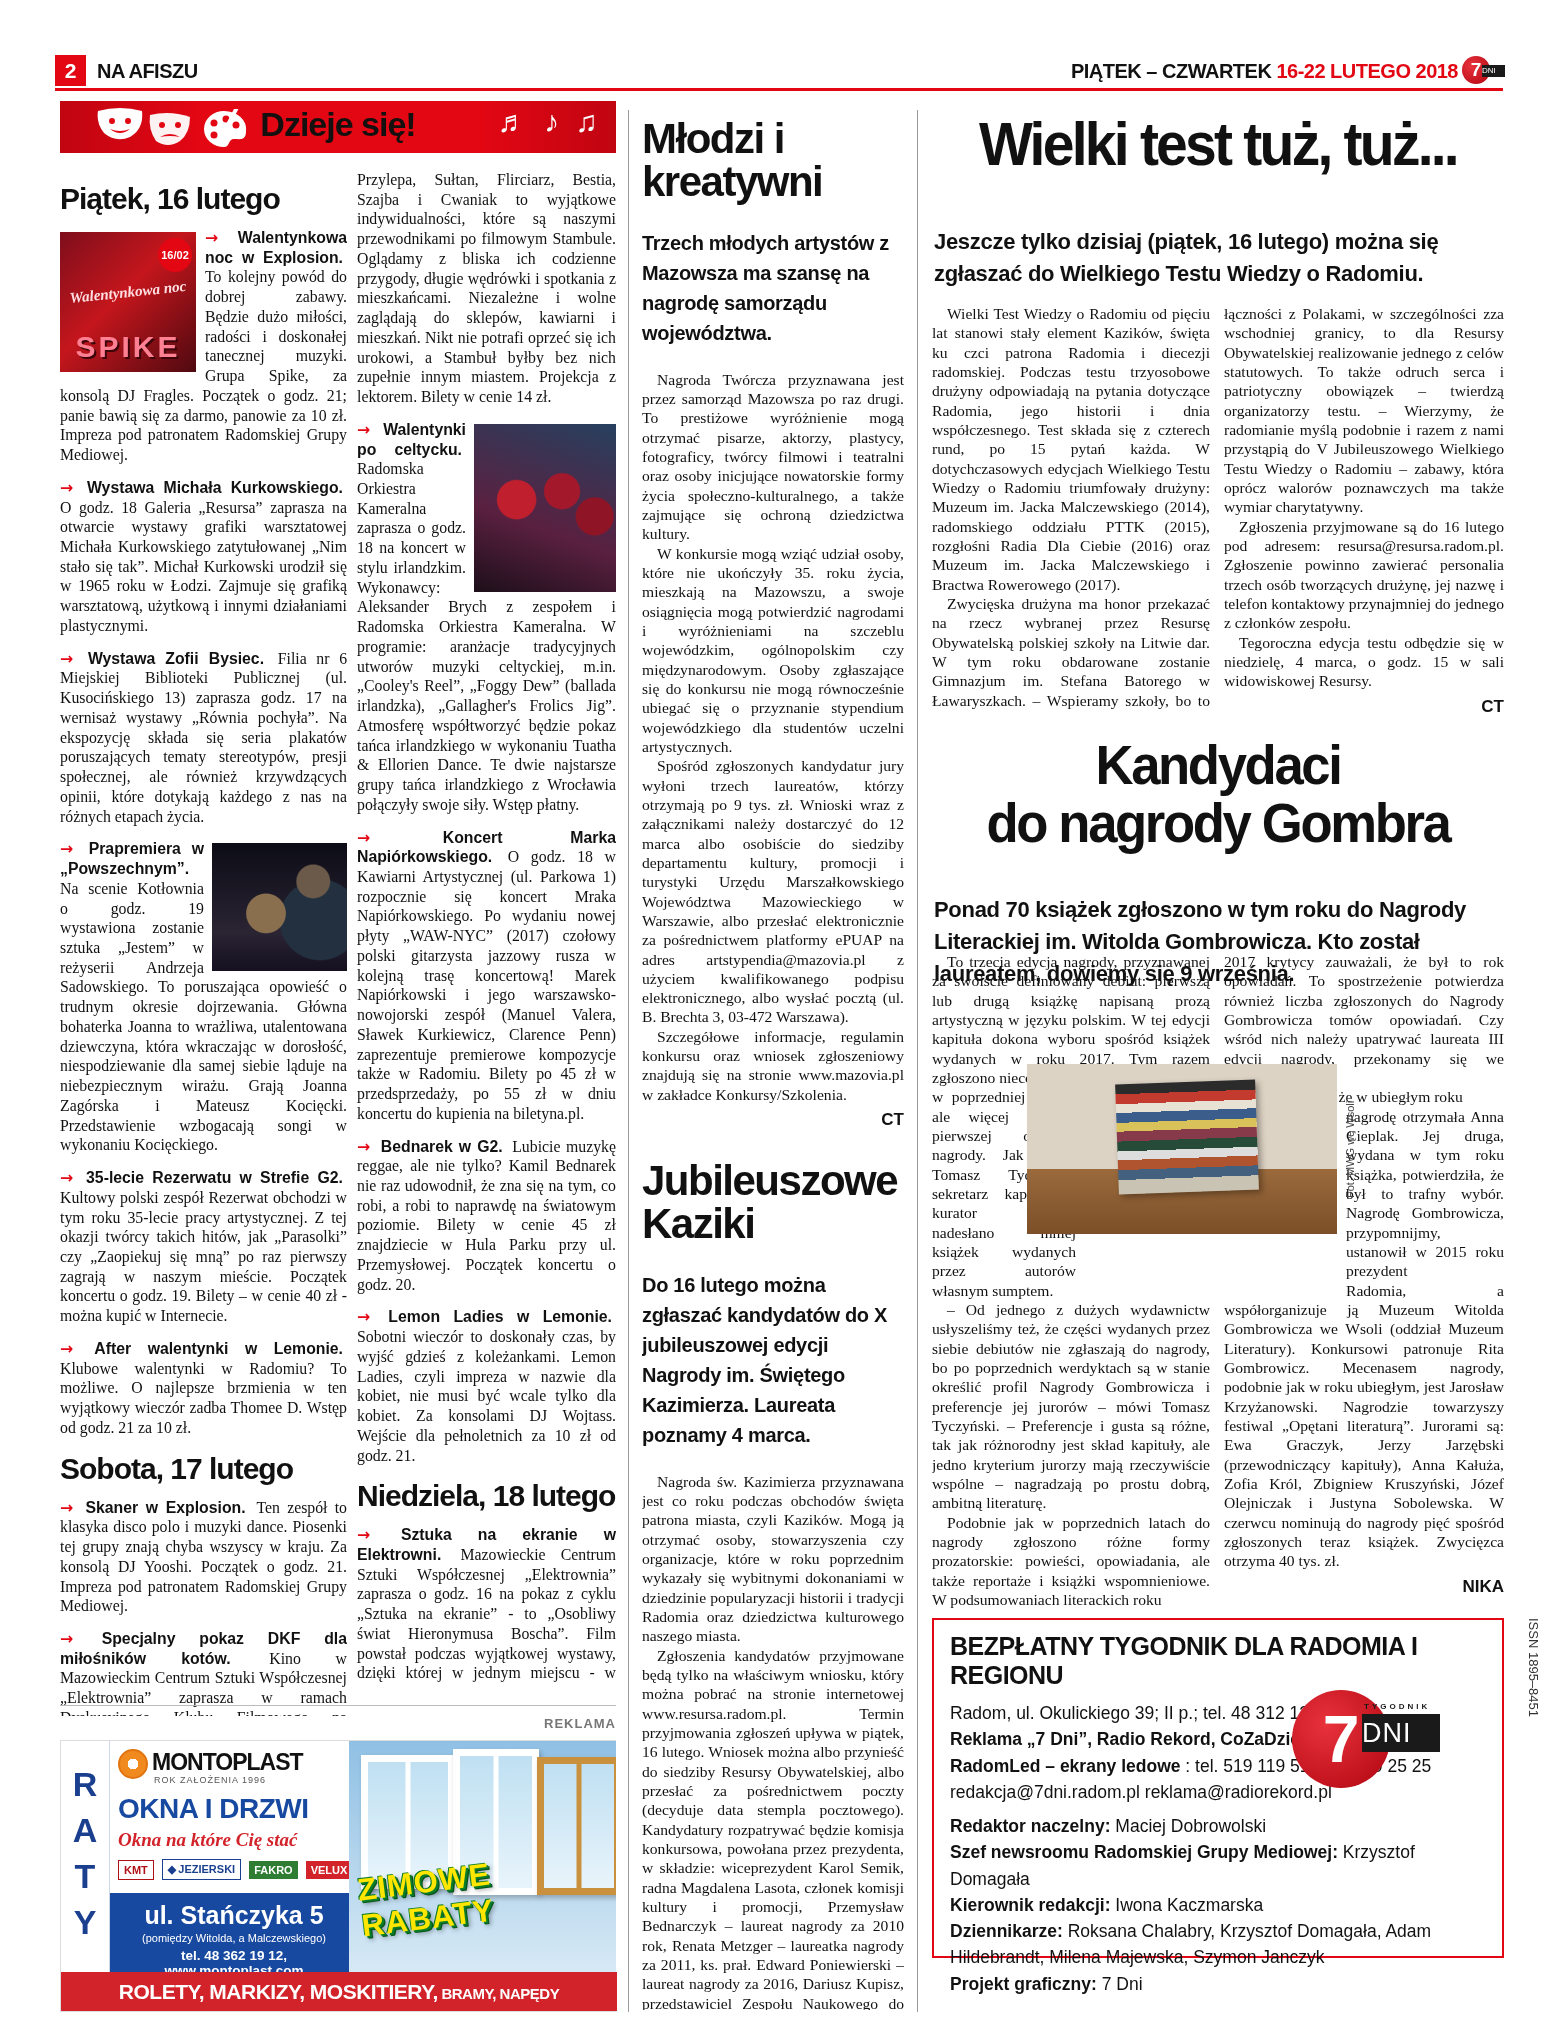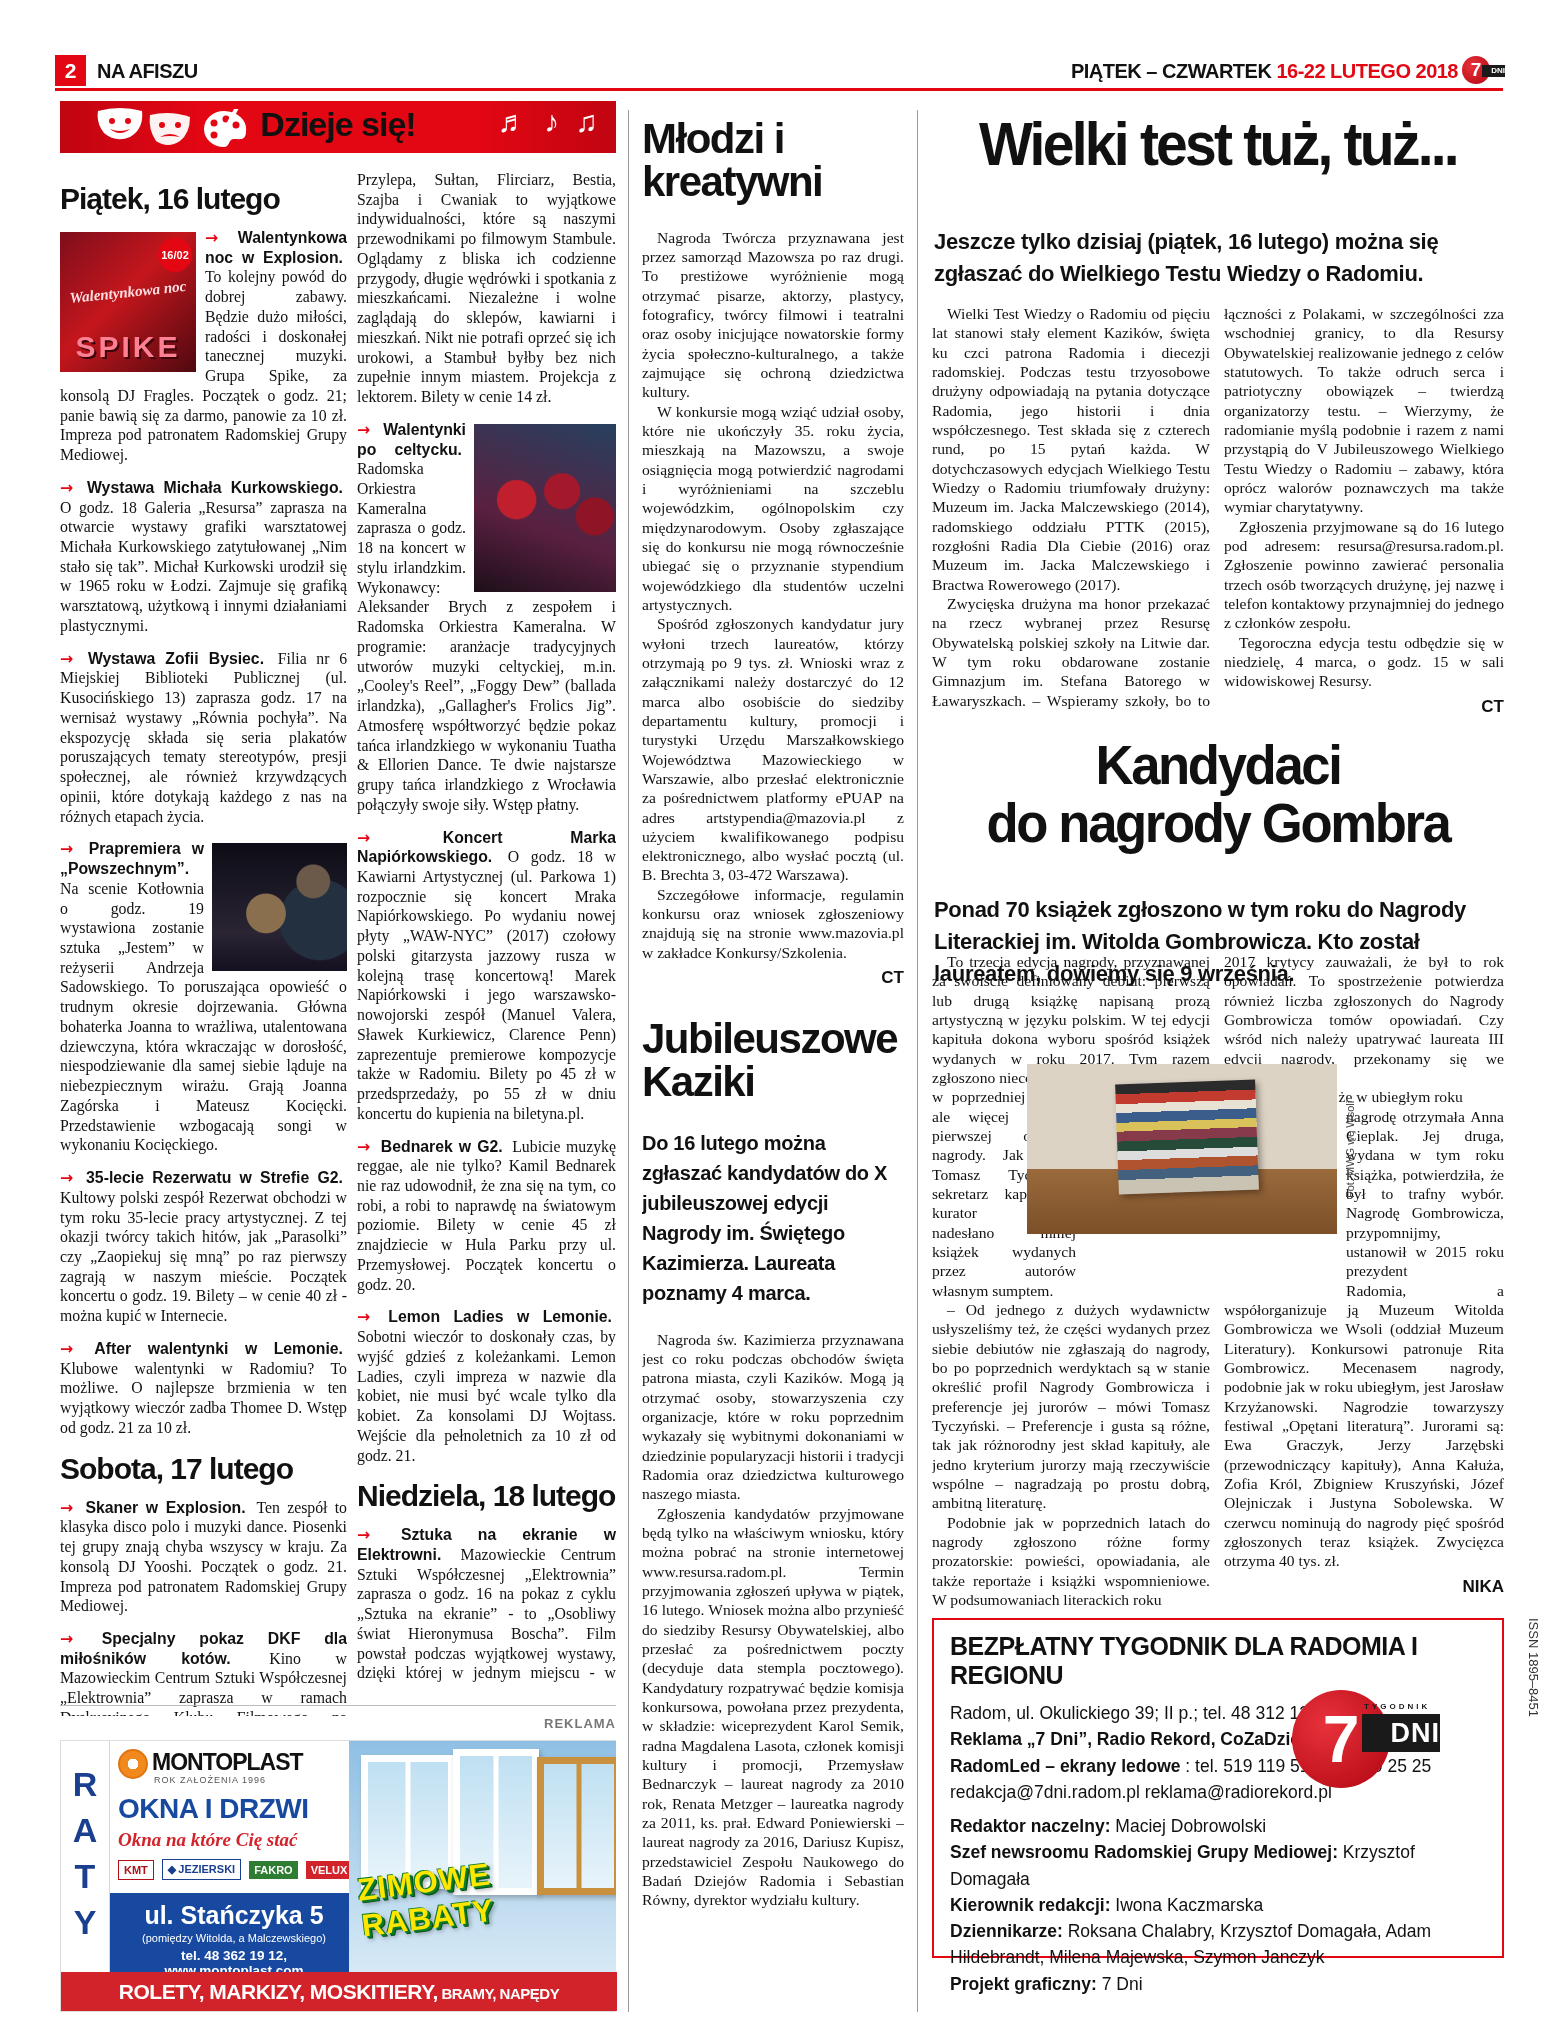--- a/index.html
+++ b/index.html
@@ -7,21 +7,21 @@
         font-family:"Liberation Sans",sans-serif;color:#111;}
   .abs{position:absolute;}
   
   #pagenum{left:55px;top:55px;width:31px;height:31px;background:#e30613;color:#fff;
            font:800 21px/31px "Liberation Sans",sans-serif;text-align:center;}
   #section{left:97px;top:60px;font:800 20px "Liberation Sans",sans-serif;letter-spacing:-.5px;}
   #dateline{right:100px;top:60px;font:800 20px "Liberation Sans",sans-serif;letter-spacing:-.5px;}
   #dateline .red{color:#e30613;}
   #hlogo{right:52px;top:54px;width:44px;height:32px;}
   .l7circ{position:absolute;border-radius:50%;background:radial-gradient(circle at 35% 35%,#e8323c,#b00510);color:#fff;text-align:center;}
-  .ldni{position:absolute;background:#1a1a1a;color:#fff;text-align:right;font-weight:700;}
+  .ldni{position:absolute;background:#1a1a1a;color:#fff;text-align:left;font-weight:400;}
   #hlogo .l7circ{left:0;top:2px;width:28px;height:28px;font:800 19px/28px "Liberation Sans",sans-serif;}
   #hlogo .ldni{left:20px;top:11px;width:23px;height:12px;font-size:8px;line-height:12px;}
   #redrule{left:55px;top:88px;width:1448px;height:3px;background:#e30613;}
   
   #banner{left:60px;top:101px;width:556px;height:52px;
           background:linear-gradient(90deg,#c00511,#e30613 25%,#e30613 75%,#c00511);}
   #banner .btitle{position:absolute;left:0;right:0;top:4px;text-align:center;
           font:800 34px "Liberation Sans",sans-serif;color:#14100f;letter-spacing:-1px;}
   #banner svg{position:absolute;}
   #bnotes{position:absolute;right:14px;top:4px;color:#fff;font-size:30px;letter-spacing:4px;}
@@ -263,20 +263,21 @@
       <b>Sztuka na ekranie w Elektrowni.</b>
       <span>Mazowieckie Centrum Sztuki Współczesnej „Elektrownia” zaprasza o godz. 16 na pokaz z cyklu „Sztuka na ekranie” - to „Osobliwy świat Hieronymusa Boscha”. Film powstał podczas wyjątkowej wystawy, dzięki której w jednym miejscu - w rodzinnym mieście Boscha w Holandii, zgromadzono praktycznie wszystkie jego najważniejsze obrazy i rysunki, rozsiane na co dzień po całym świecie. Tę olbrzymią ekspozycję odwiedziło prawie 0,5 mln osób. Film Grabsky'ego zadaje pytanie, kim był Hieronymus Bosch? Dlaczego jego dziwne i fantastyczne obrazy stały się tak popularne? Skąd czerpał inspirację, skąd mogły się wziąć jego niekonwencjonalne i ponadczasowe, pełne skomplikowanej symboliki, wizje? Bilety w cenie 19 zł.</span>
     </p>
 
   </div>
   <div class="abs" id="adrule"></div>
   <div class="abs reklama" style="left:357px;top:1712px;width:259px">REKLAMA</div>
 
   <div class="abs col" id="col3">
     <div class="a-title">Młodzi i kreatywni</div>
+    <div class="a-lead">Trzech młodych artystów z Mazowsza ma szansę na nagrodę samorządu województwa.</div>
     <div class="a-body">
       <p class="ind">Nagroda Twórcza przyznawana jest przez samorząd Mazowsza po raz drugi. To prestiżowe wyróżnienie mogą otrzymać pisarze, aktorzy, plastycy, fotograficy, twórcy filmowi i teatralni oraz osoby inicjujące nowatorskie formy życia społeczno-kulturalnego, a także zajmujące się ochroną dziedzictwa kultury.</p>
       <p class="ind">W konkursie mogą wziąć udział osoby, które nie ukończyły 35. roku życia, mieszkają na Mazowszu, a swoje osiągnięcia mogą potwierdzić nagrodami i wyróżnieniami na szczeblu wojewódzkim, ogólnopolskim czy międzynarodowym. Osoby zgłaszające się do konkursu nie mogą równocześnie ubiegać się o przyznanie stypendium wojewódzkiego dla studentów uczelni artystycznych.</p>
       <p class="ind">Spośród zgłoszonych kandydatur jury wyłoni trzech laureatów, którzy otrzymają po 9 tys. zł. Wnioski wraz z załącznikami należy dostarczyć do 12 marca albo osobiście do siedziby departamentu kultury, promocji i turystyki Urzędu Marszałkowskiego Województwa Mazowieckiego w Warszawie, albo przesłać elektronicznie za pośrednictwem platformy ePUAP na adres artstypendia@mazovia.pl z użyciem kwalifikowanego podpisu elektronicznego, albo wysłać pocztą (ul. B. Brechta 3, 03-472 Warszawa).</p>
       <p class="ind">Szczegółowe informacje, regulamin konkursu oraz wniosek zgłoszeniowy znajdują się na stronie www.mazovia.pl w zakładce Konkursy/Szkolenia.</p>
     </div>
     <div class="byline">CT</div>
     <div class="a-title" style="margin-top:30px">Jubileuszowe Kaziki</div>
     <div class="a-lead">Do 16 lutego można zgłaszać kandydatów do X jubileuszowej edycji Nagrody im. Świętego Kazimierza. Laureata poznamy 4 marca.</div>
     <div class="a-body">

